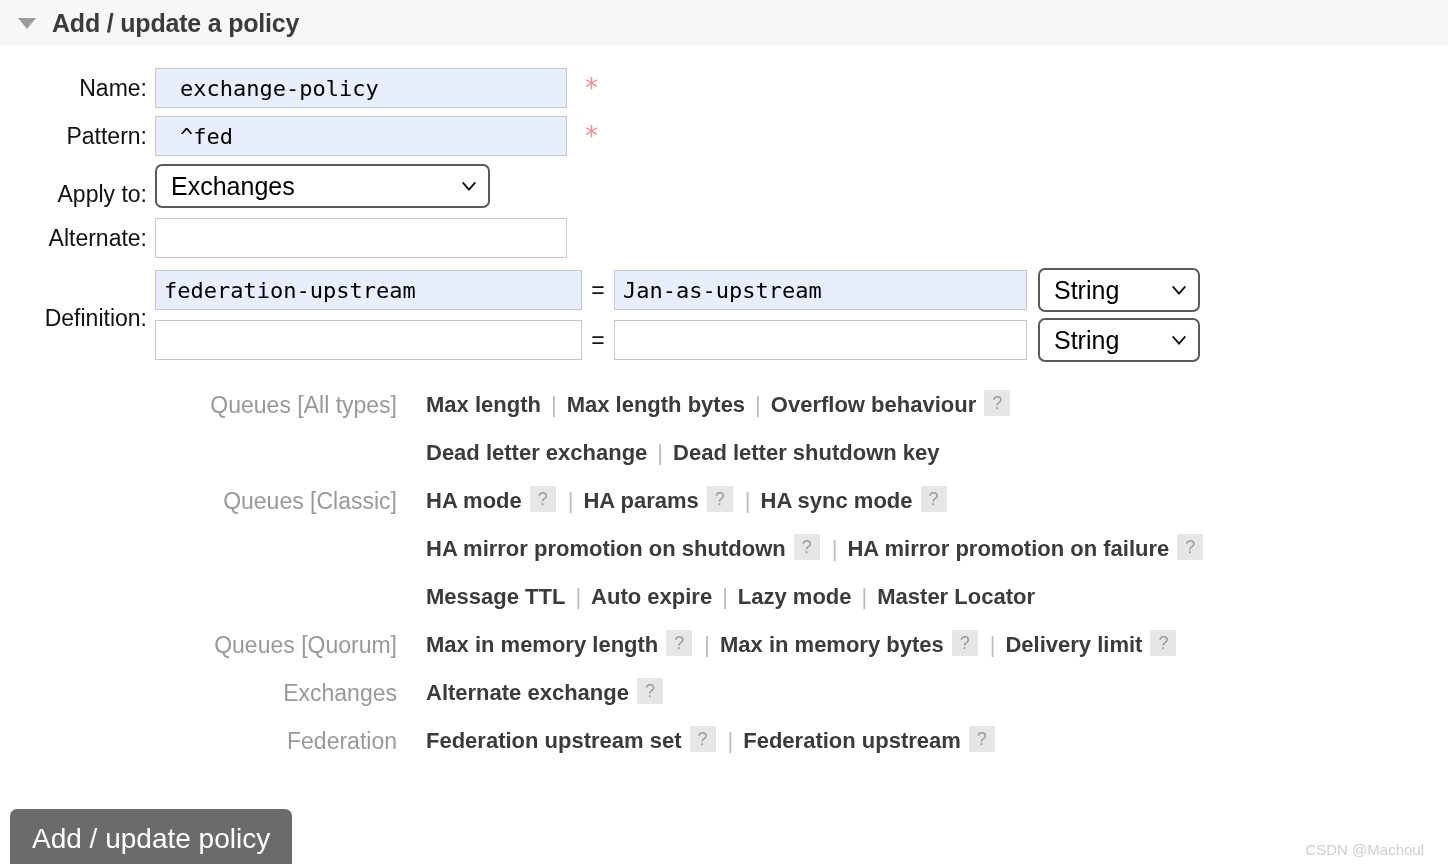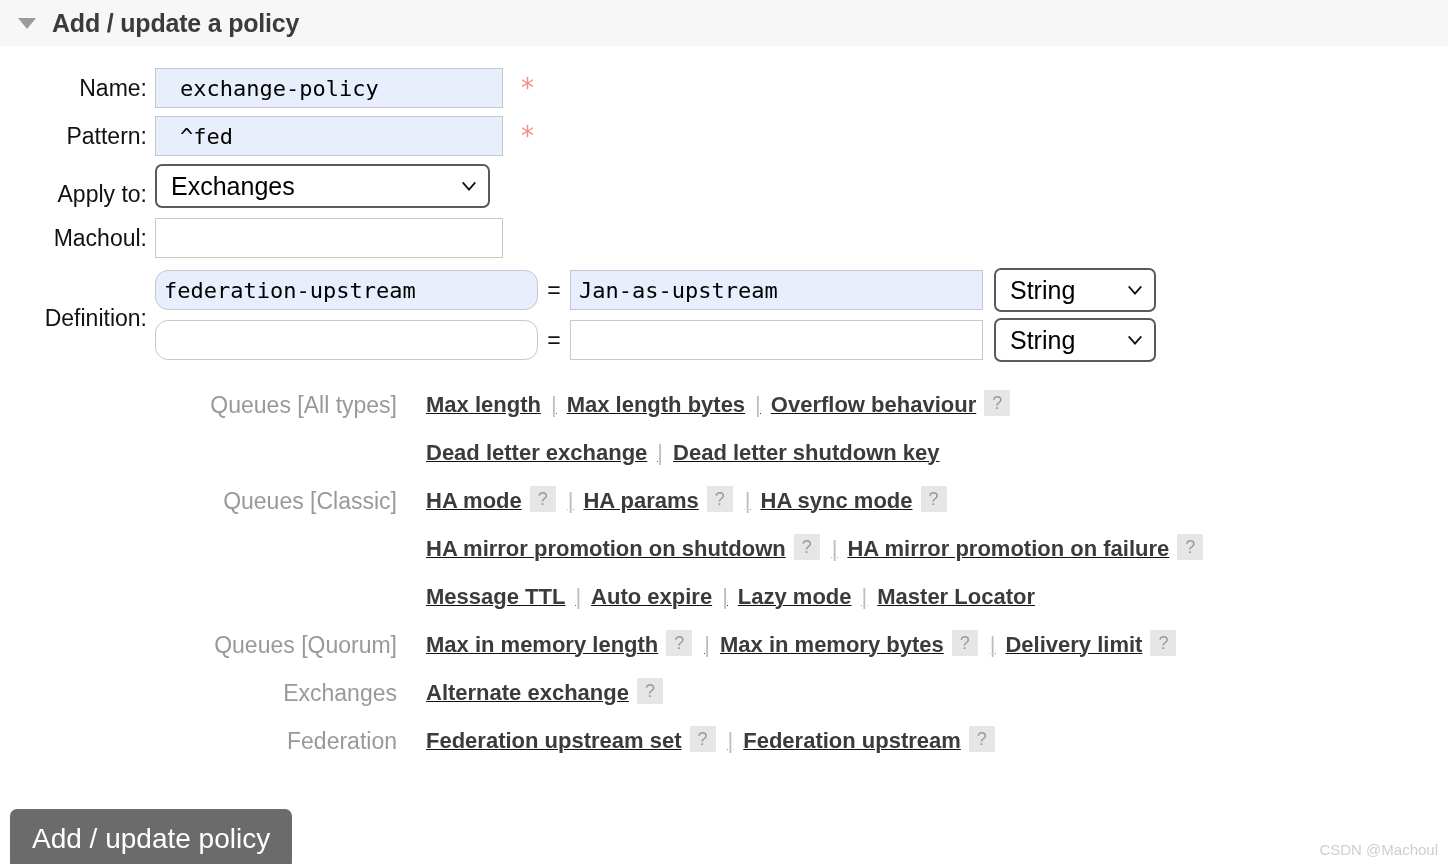--- a/index.html
+++ b/index.html
@@ -69,21 +69,21 @@
     font-size: 22px;
     color: #000;
     padding: 0 8px;
     outline: none;
     border-radius: 0;
   }
   .txtinput.filled {
     background: #e8eefb;
     border-color: #c2c7d2;
   }
-  .w-main { width: 348px; padding-left: 24px; }
+  .w-main { width: 412px; padding-left: 24px; }
 
   .req-star {
     color: #f08e8b;
     font-size: 26px;
     margin-left: 18px;
     line-height: 1;
     font-family: "DejaVu Sans", sans-serif;
   }
 
   .selectbox {
@@ -113,21 +113,21 @@
     align-items: center;
     margin-bottom: 6px;
   }
   .defrow .eq {
     width: 32px;
     flex: 0 0 32px;
     text-align: center;
     font-size: 23px;
     color: #111;
   }
-  .def-key { width: 383px; border-radius: 13px; }
+  .def-key { width: 427px; }
   .def-val { width: 413px; }
   .def-type {
     width: 162px;
     margin-left: 11px;
   }
 
   
   .hints {
     margin-top: 14px;
   }
@@ -142,21 +142,20 @@
     padding-right: 0;
     box-sizing: border-box;
     font-size: 23px;
     color: #999999;
     line-height: 46px;
   }
   .hlinks {
     padding-left: 29px;
     box-sizing: border-box;
     flex: 1 1 auto;
-    text-decoration: underline;
   }
   .hline {
     line-height: 46px;
     white-space: nowrap;
   }
   .plink {
     font-size: 22px;
     font-weight: bold;
     color: #3b3b3b;
     cursor: pointer;
@@ -195,21 +194,21 @@
     border-radius: 7px;
     font-family: Liberation Sans, sans-serif;
     font-size: 28px;
     padding: 14px 22px;
     cursor: pointer;
     margin-top: 16px;
   }
 
   .watermark {
     position: absolute;
-    right: 10px;
+    right: 24px;
     bottom: 6px;
     color: #cfcfcf;
     font-size: 15px;
     font-family: "Liberation Sans", sans-serif;
   }
 </style>
 </head>
 <body>
 
 <div class="section-header">
@@ -235,21 +234,21 @@
     <div class="flabel">Apply to:</div>
     <div class="selectbox" style="width:335px;">
       <span>Exchanges</span>
       <svg class="chev" viewBox="0 0 20 20">
         <path d="M3 6 L10 14 L17 6" fill="none" stroke="#111" stroke-width="2"></path>
       </svg>
     </div>
   </div>
 
   <div class="frow" style="margin-bottom:10px;">
-    <div class="flabel">Machoul:</div>
+    <div class="flabel">Alternate:</div>
     <input class="txtinput w-main" type="text" value="" style="">
   </div>
 
   <div class="frow" style="align-items:flex-start; margin-bottom:0;">
     <div class="flabel" style="line-height:48px; margin-top:26px;">Definition:</div>
     <div class="defblock">
 
       <div class="defrow">
         <input class="txtinput filled def-key" type="text" value="federation-upstream" style="">
         <span class="eq">=</span>

